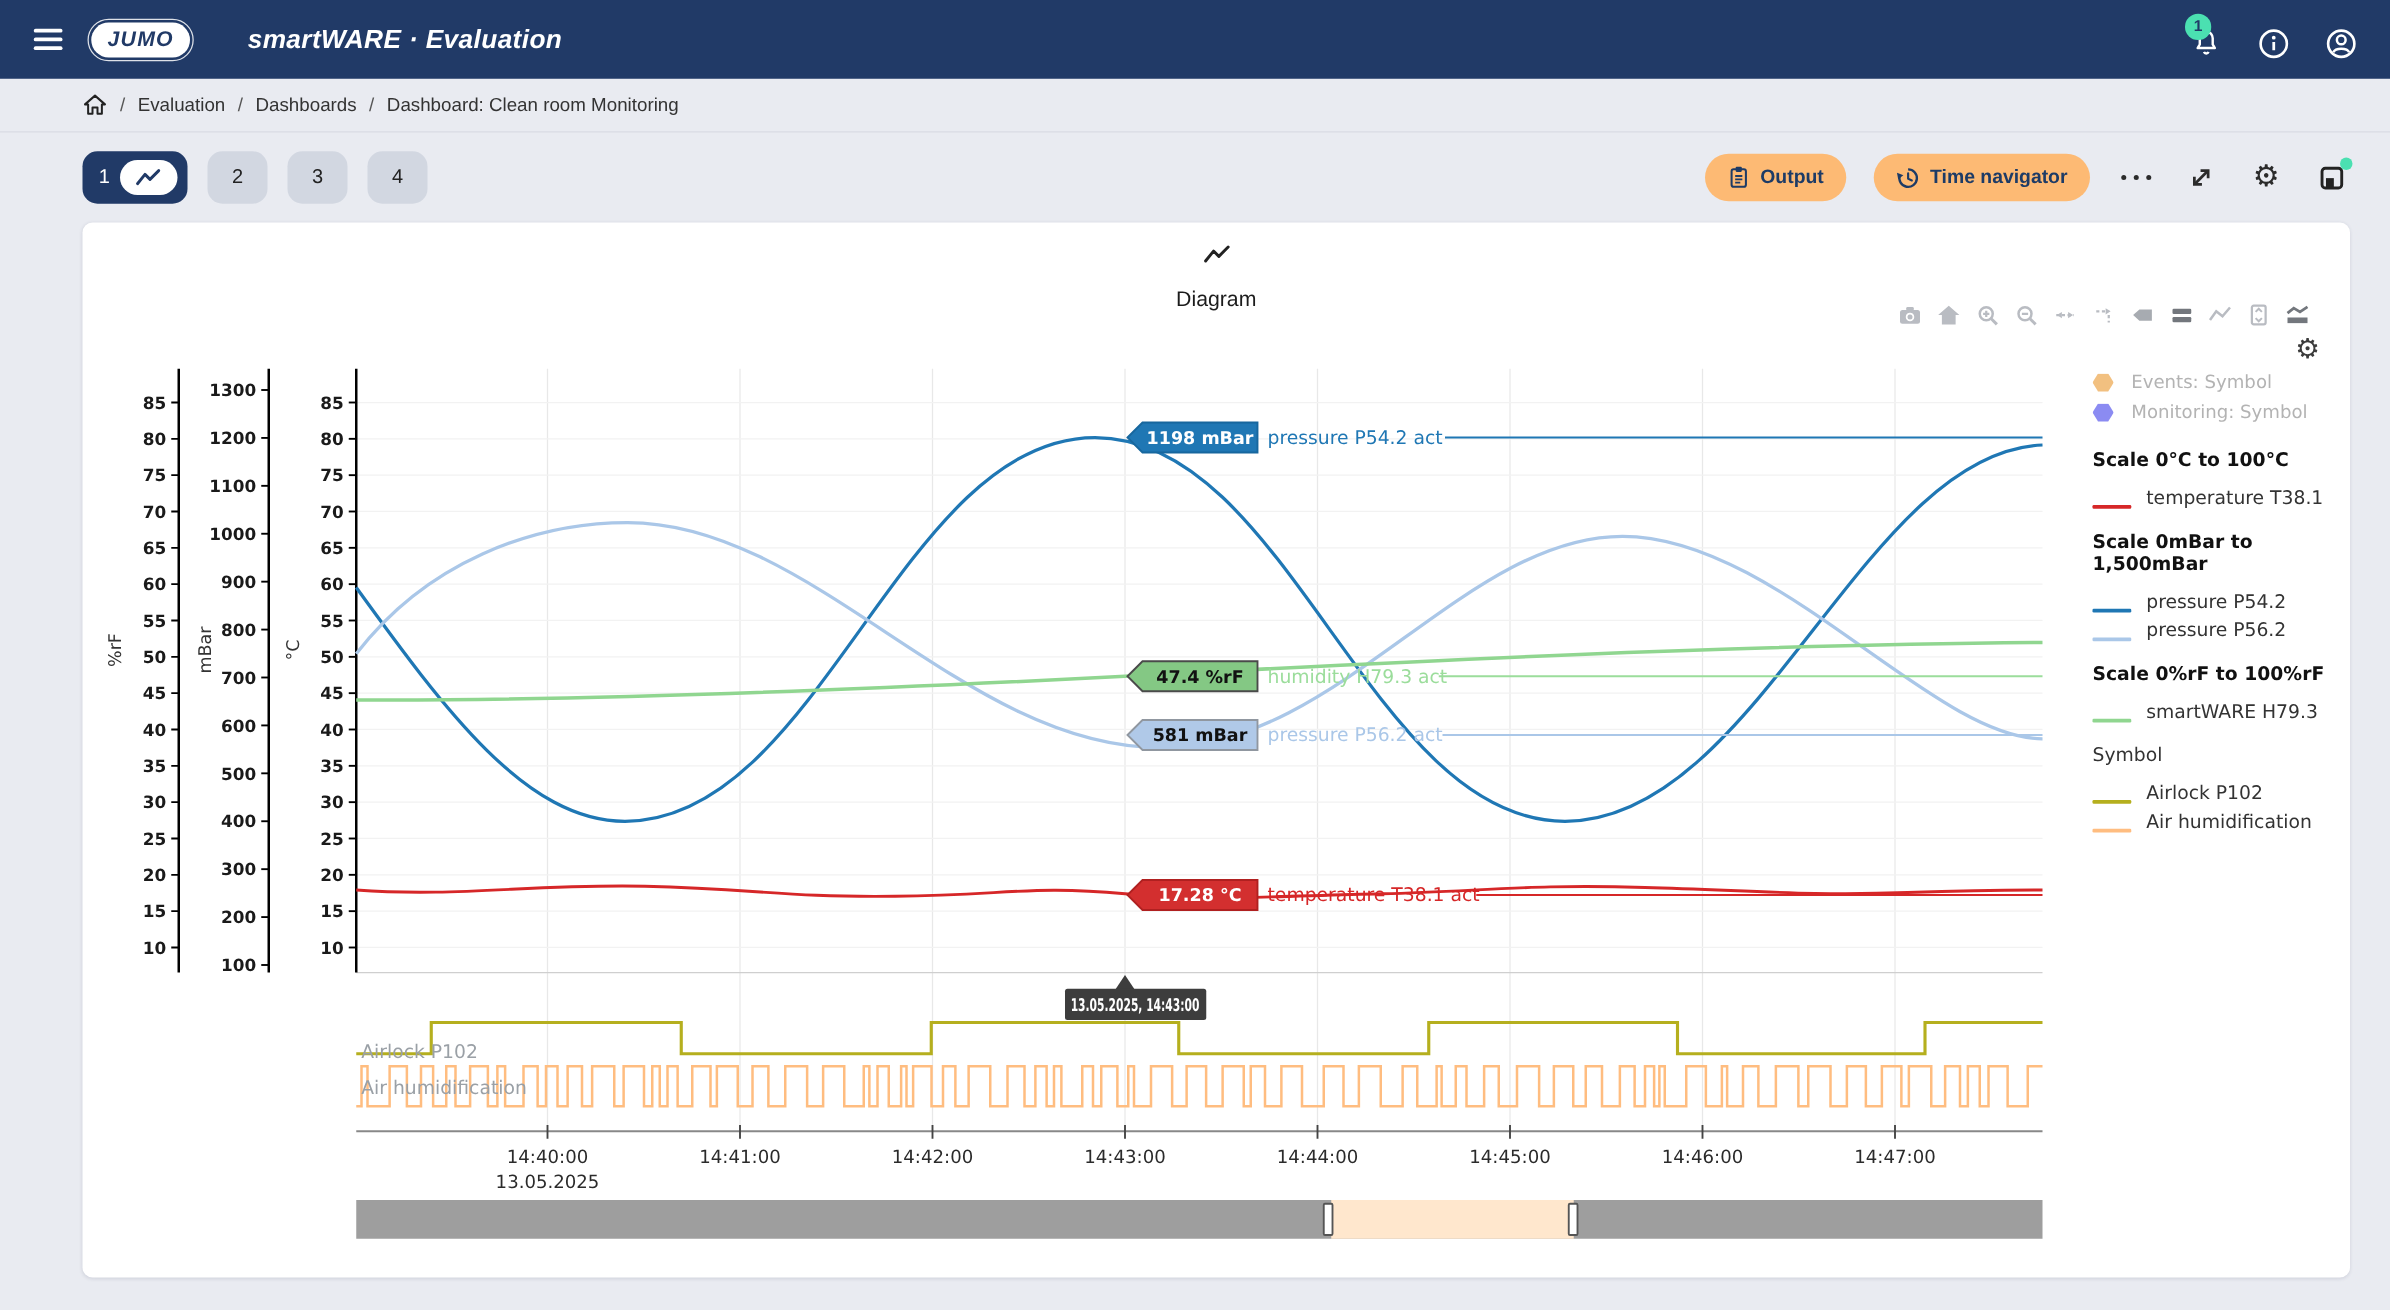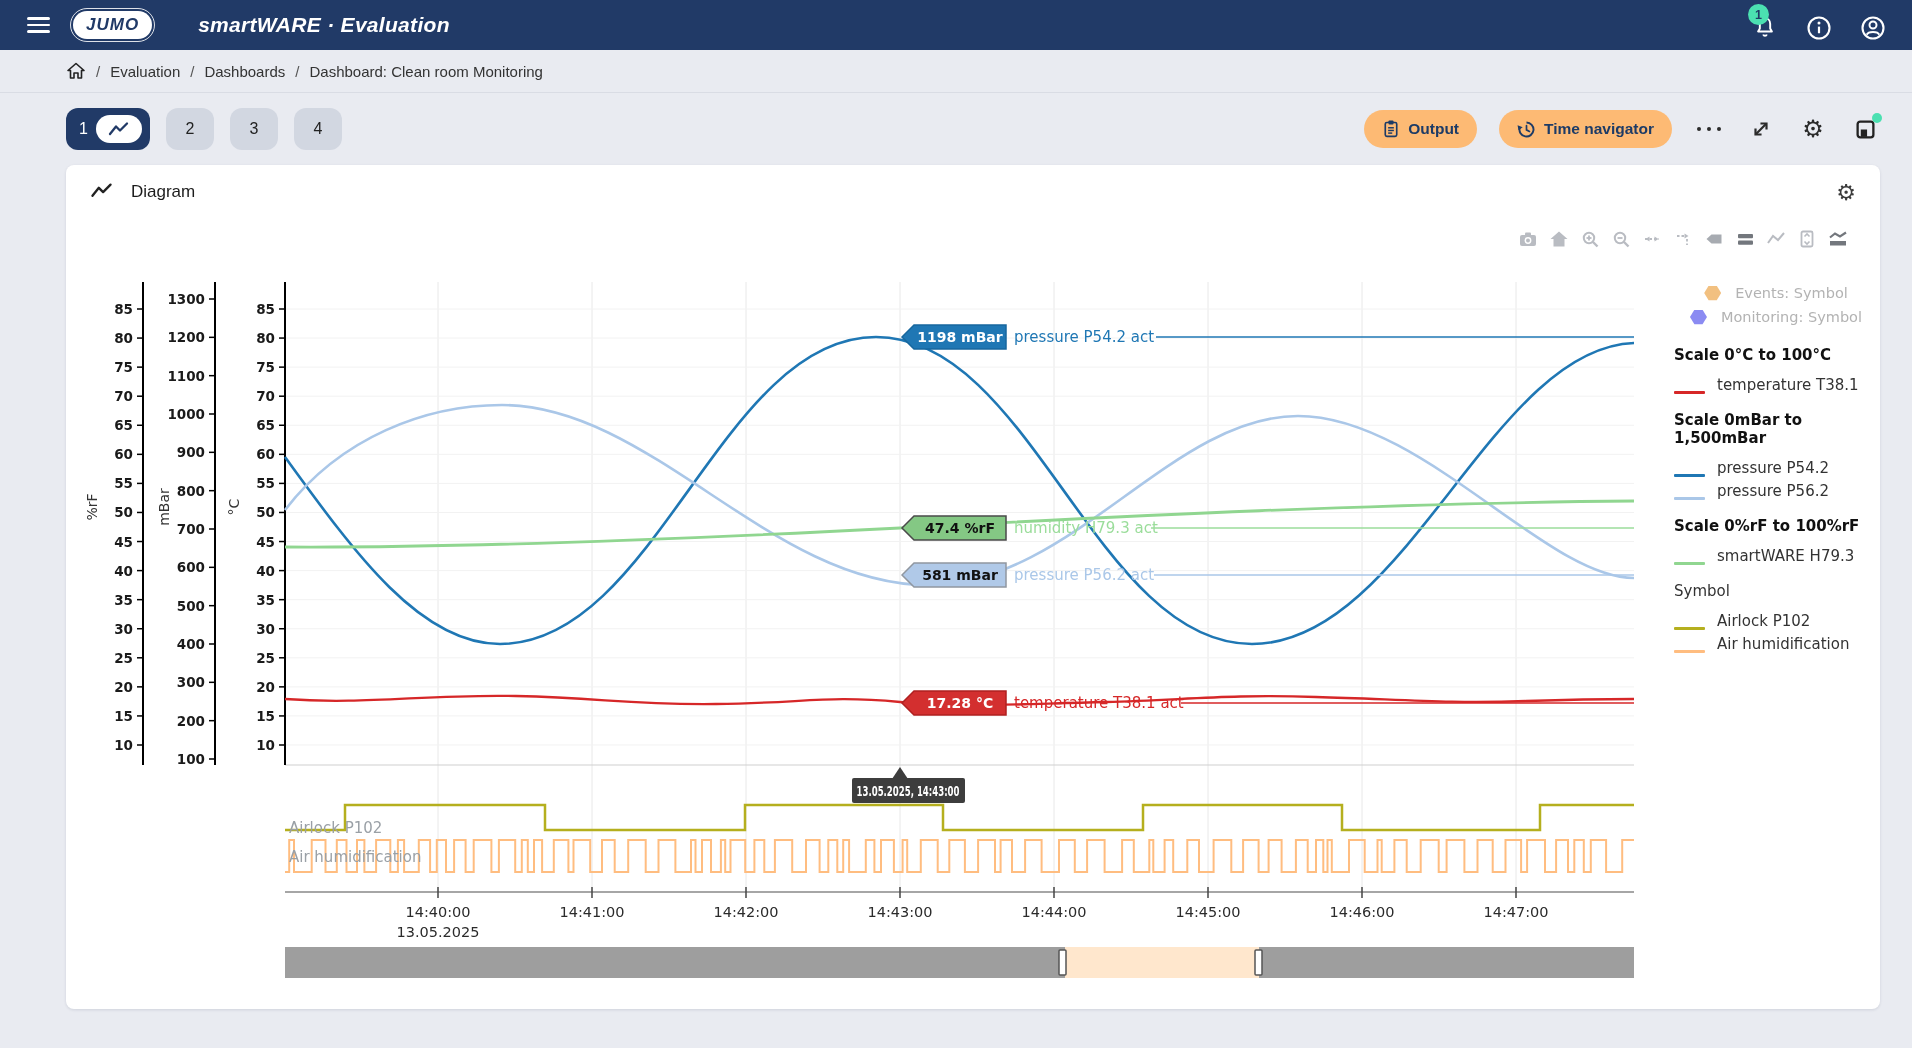--- a/index.html
+++ b/index.html
@@ -1,19 +1,19 @@
 <!DOCTYPE html>
 <html><head>
 <meta charset="utf-8">
 <style>
   * { margin:0; padding:0; box-sizing:border-box; }
   html,body { width:1912px; height:1048px; overflow:hidden; background:#e9ebf1;
     font-family:"Liberation Sans", sans-serif; }
   
-  .navbar { height:50px; background:#213a67; display:flex; align-items:center;
+  .navbar { height:63px; background:#213a67; display:flex; align-items:center;
     padding:0 24px 0 27px; color:#fff; }
   .hamburger { width:24px; cursor:pointer; margin-right:22px; }
   .hamburger span { display:block; width:23px; height:2.6px; background:#fff; border-radius:2px; margin:4.2px 0; }
   .logo-pill { background:#fff; border-radius:17px; padding:4px 13px; outline:1.5px solid rgba(255,255,255,.85);
     outline-offset:2px; margin-right:14px; }
   .logo-pill span { color:#213a67; font-weight:bold; font-style:italic; font-size:17px; letter-spacing:1px; }
   .nav-title { font-size:21px; font-style:italic; font-weight:bold; letter-spacing:.3px;margin-left:32px; }
   .nav-right { margin-left:auto; display:flex; align-items:center; gap:24px; }
   .nav-ic { position:relative; width:30px; height:34px; display:flex; align-items:flex-end; justify-content:center; cursor:pointer; }
   .nav-badge { position:absolute; top:-4px; left:-2px; background:#4be0b1; color:#213a67; font-size:12.5px;
@@ -34,31 +34,31 @@
   .pill-btn { height:38px; border:none; border-radius:19px; background:#fdba74; color:#1d3b66; font-weight:bold;
     font-size:15.5px; display:flex; align-items:center; gap:8px; padding:0 18px; cursor:pointer; font-family:inherit; }
   .icon-btn { background:none; border:none; cursor:pointer; display:flex; align-items:center; justify-content:center;
     width:30px; height:30px; position:relative; }
   .kebab span { display:block; width:4px; height:4px; border-radius:50%; background:#2b2b2b; margin:2.4px auto; }
   .gear-glyph { font-size:24px; color:#2b2b2b; line-height:1; }
   .mini-dot { position:absolute; top:-1px; right:-2px; width:10px; height:10px; border-radius:50%; background:#4be0b1; }
   
   .card { position:relative; margin:0 32px 0 66px; width:1814px; height:844px; background:#fff;
     border-radius:8px; box-shadow:0 1px 3px rgba(30,40,70,.12); }
-  .card-header { display:flex; align-items:flex-start; gap:18px; padding:17px 24px 0 24px; }
+  .card-header { display:flex; align-items:center; gap:18px; padding:17px 24px 0 24px;flex-direction:column; }
   .card-title { font-size:17px; color:#1c1c1c; }
   .card-gear { margin-left:auto; cursor:pointer; font-size:22px; color:#3c3c3c; line-height:1; }
   .chart-svg { position:absolute; left:0; top:0; }
   svg text { font-family:"DejaVu Sans", sans-serif; }
   
   .modebar { position:absolute; top:62px; right:30px; display:flex; gap:7px; align-items:center; }
   .modebar .mb { width:24px; height:24px; display:flex; align-items:center; justify-content:center; cursor:pointer; }
   
   .legend { position:absolute; left:1608px; top:116px; width:204px; font-family:"DejaVu Sans", sans-serif; }
-  .leg-sym-row { display:flex; align-items:center; gap:14px; height:24px;justify-content:center; }
+  .leg-sym-row { display:flex; align-items:center; gap:14px; height:24px; }
   .hexa { width:17px; height:15px; clip-path:polygon(26% 2%,74% 2%,100% 50%,74% 98%,26% 98%,0 50%); }
   .leg-sym-label { color:#b3b3b3; font-size:14.5px; }
   .leg-title { font-size:15px; font-weight:bold; color:#111; margin-top:17px; margin-bottom:7px; }
   .leg-title.plain { font-weight:normal; color:#333; }
   .leg-item { display:flex; align-items:flex-end; gap:12px; height:23px; }
   .leg-line { width:31px; height:3px; border-radius:1px; }
   .leg-item-label { font-size:15px; color:#333; }
 </style>
 </head>
 <body>

